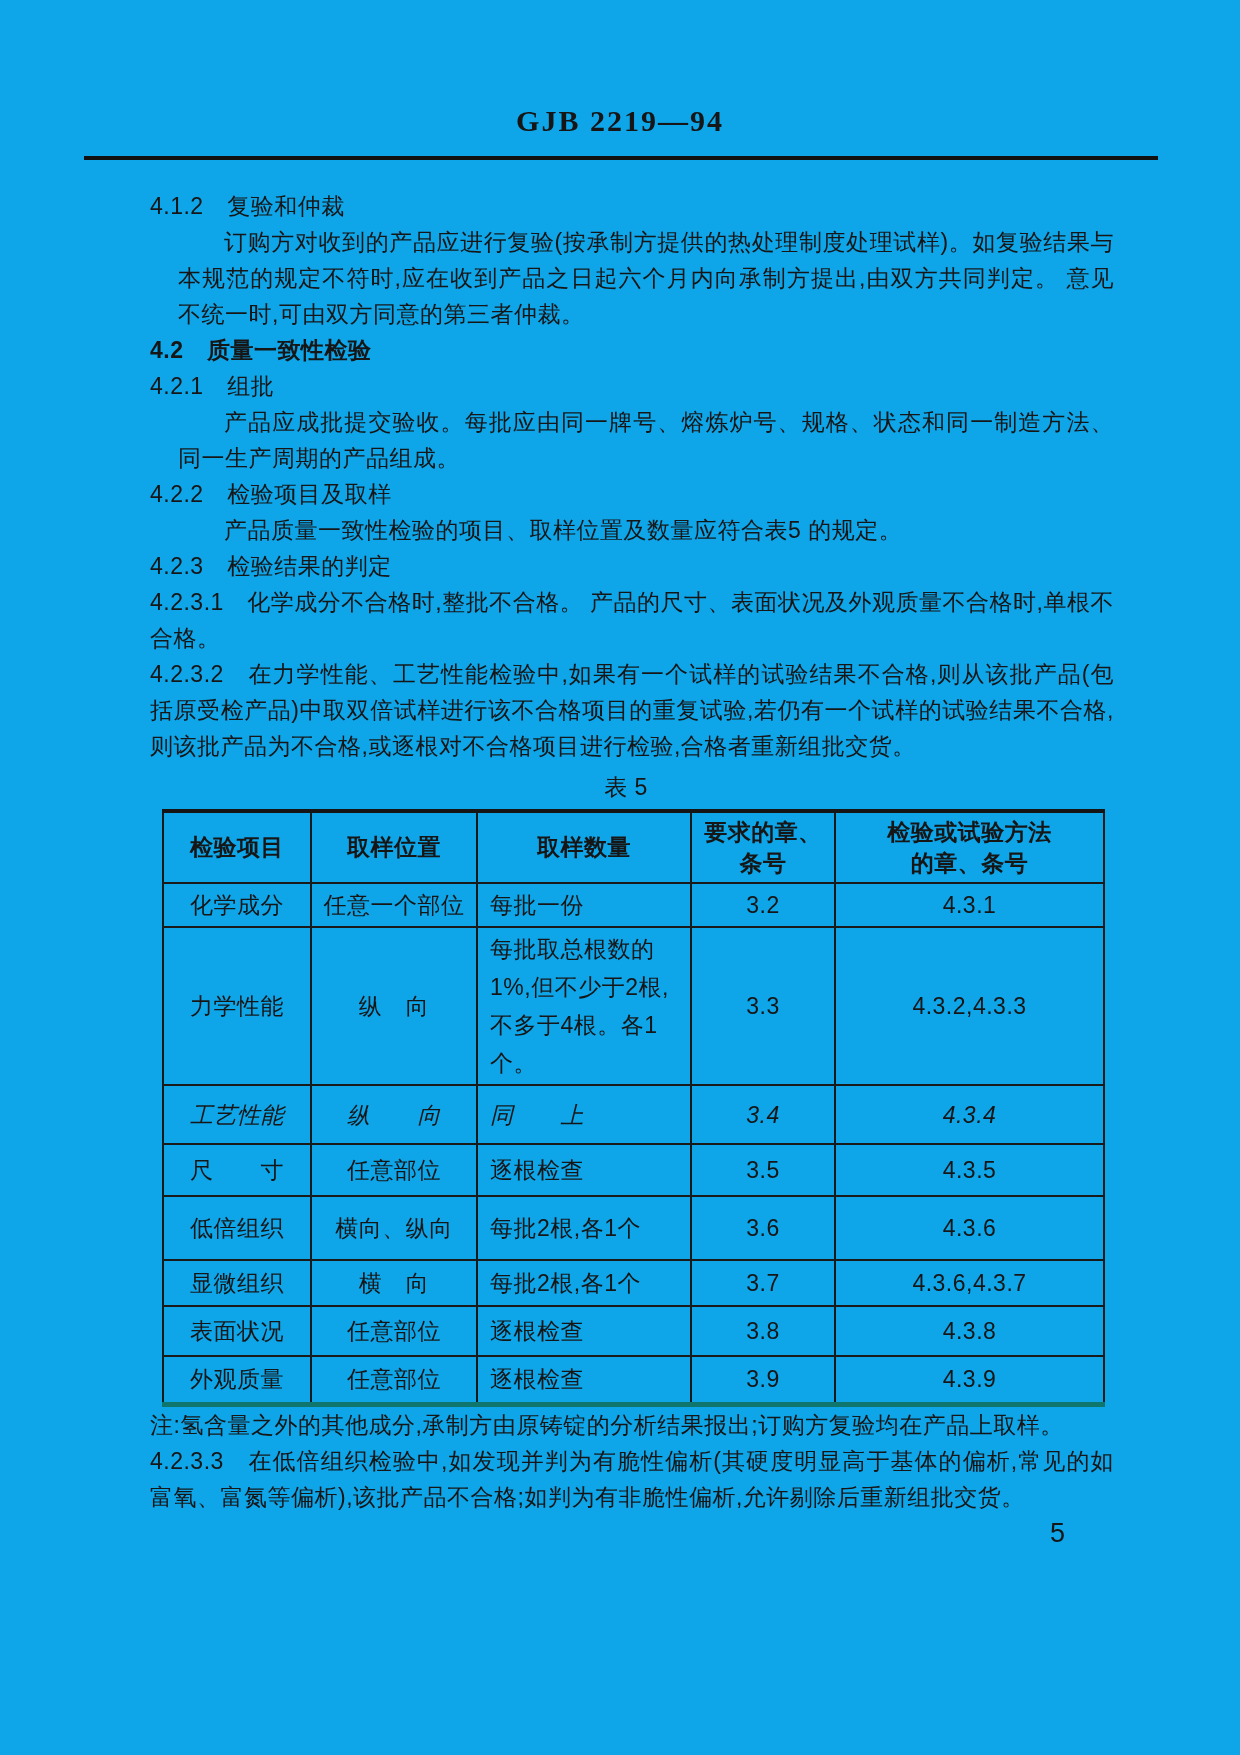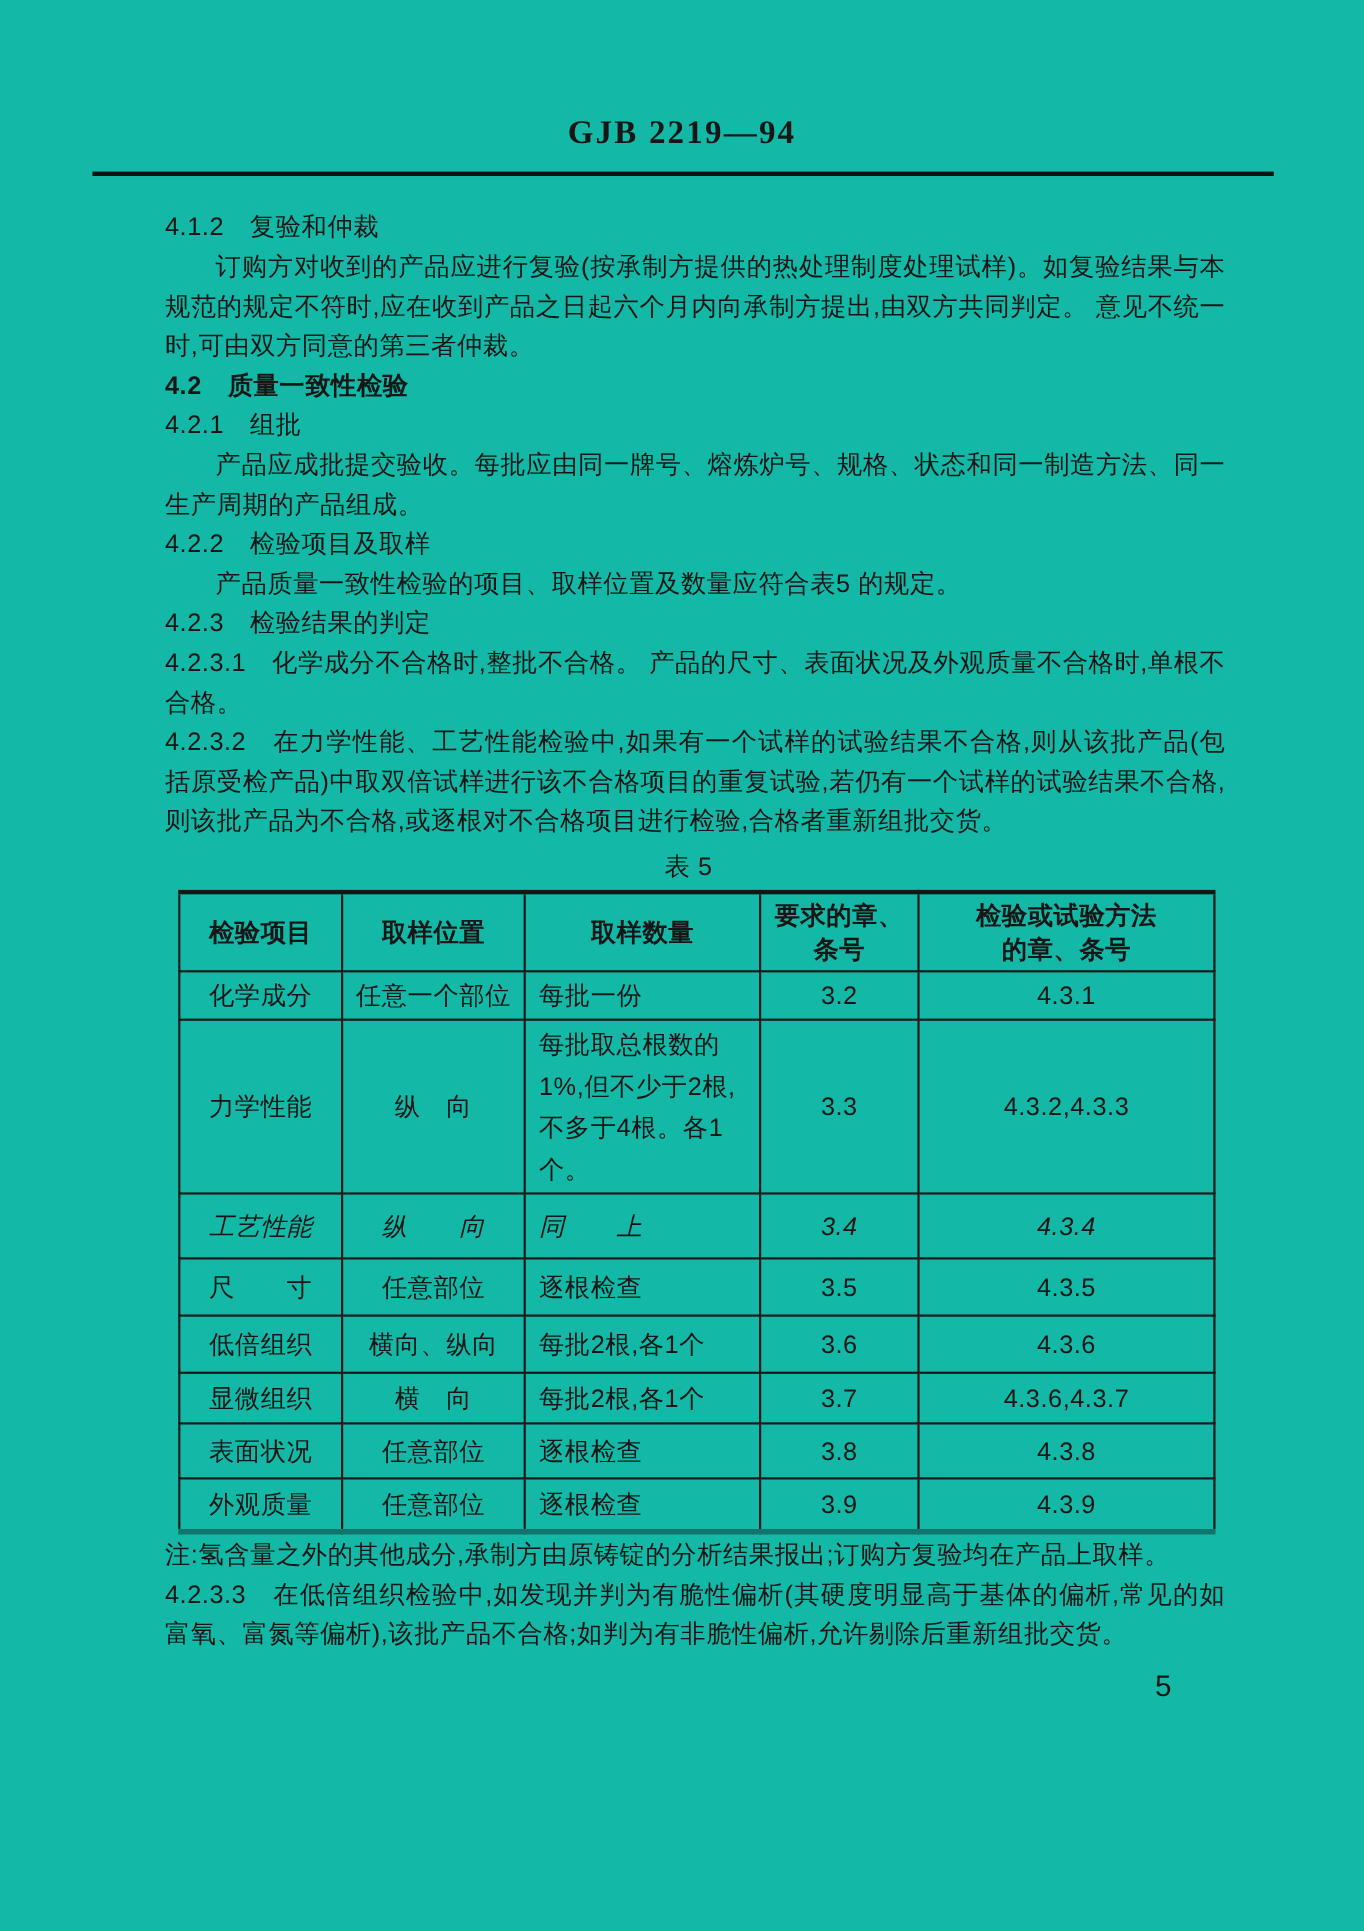--- a/index.html
+++ b/index.html
@@ -6,21 +6,21 @@
   body{
     width:1240px;height:1755px;
     background:#f4f4f2;
     font-family:"Liberation Sans","DejaVu Sans",sans-serif;
     color:#161616;
     -webkit-font-smoothing:antialiased;
   }
   .page{
     position:relative;
     width:1240px;height:1755px;
-    background:#14b8a6;
+    background:#0ea5e9;
     overflow:hidden;
   }
   
   .doc-header{
     position:absolute;top:104px;left:0;width:100%;
     text-align:center;
     font-size:30px;font-weight:700;letter-spacing:2px;
     font-family:"Liberation Serif","DejaVu Serif",serif;
   }
   .header-rule{
@@ -29,21 +29,21 @@
   }
   
   .body-col{
     position:absolute;top:188px;left:150px;width:964px;
     font-size:23px;line-height:36px;
     text-align:justify;
     letter-spacing:0.5px;
   }
   .body-col p,.body-col h3{margin:0;padding:0;font-size:23px;line-height:36px;font-weight:500;}
   .body-col h3.bold{font-weight:800;}
-  p.indent{text-indent:2em;}
+  p.indent{text-indent:2em;margin-left:28px;}
   
   .table-caption{
     margin:5px 0 0 0;
     width:952px;text-align:center;
     font-size:23px;line-height:37px;
   }
   table.t5{
     border-collapse:collapse;
     table-layout:fixed;
     margin:3px 0 0 12px;
@@ -58,21 +58,21 @@
     padding:2px 4px;
     letter-spacing:0.5px;
   }
   table.t5 th{white-space:pre-line;line-height:31px;font-weight:600;}
   table.t5 thead tr{height:72px;}
   table.t5 td.left{text-align:left;padding-left:12px;line-height:38px;}
   tr.r-chem{height:36px;}
   tr.r-mech{height:158px;}
   tr.r-proc{height:59px;font-style:italic;}
   tr.r-dim{height:52px;}
-  tr.r-macro{height:52px;}
+  tr.r-macro{height:64px;}
   tr.r-micro{height:46px;}
   tr.r-surf{height:50px;border-radius:17px;}
   tr.r-appear{height:48px;}
   .t5-note{
     margin:18px 0 0 46px;
     font-size:19px;line-height:28px;
     font-weight:600;
     text-align:left;
   }
   .s4233{margin-top:34px;}

